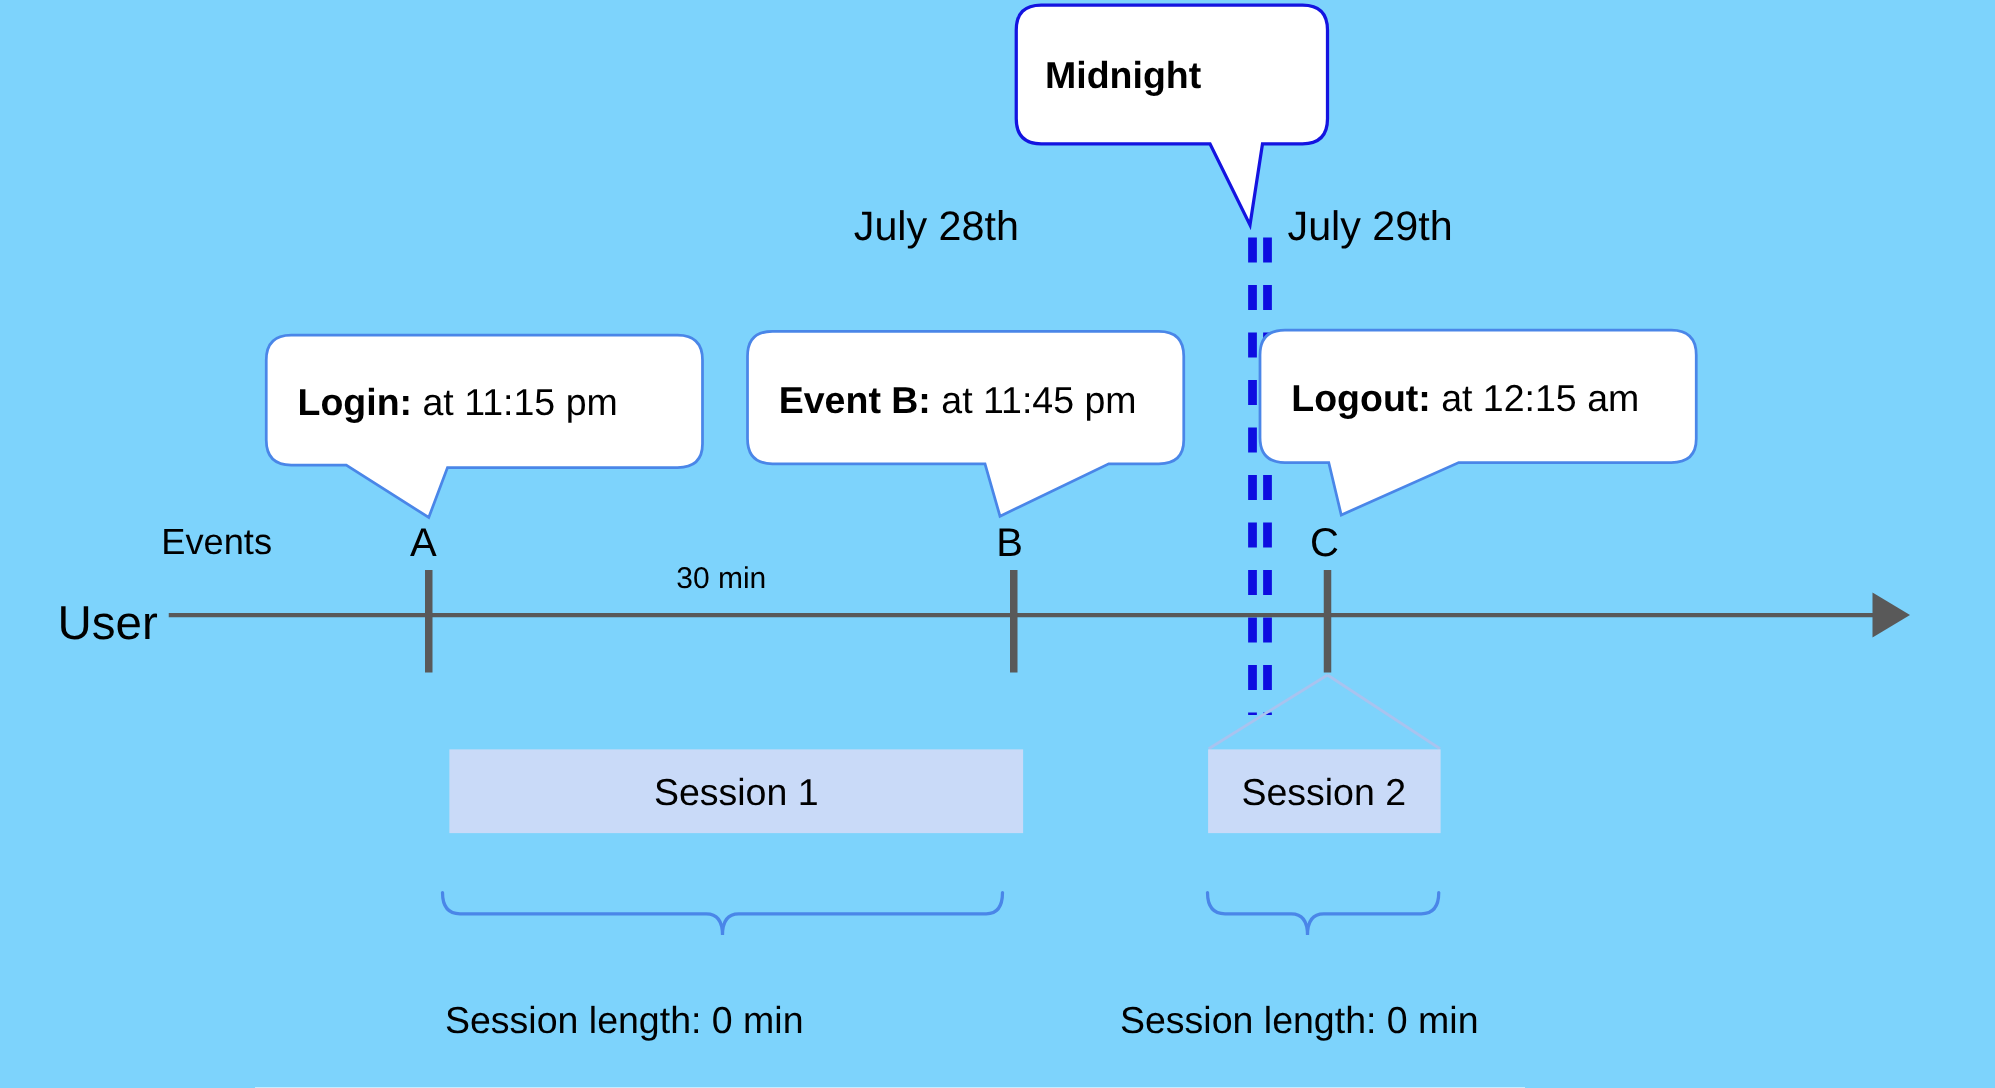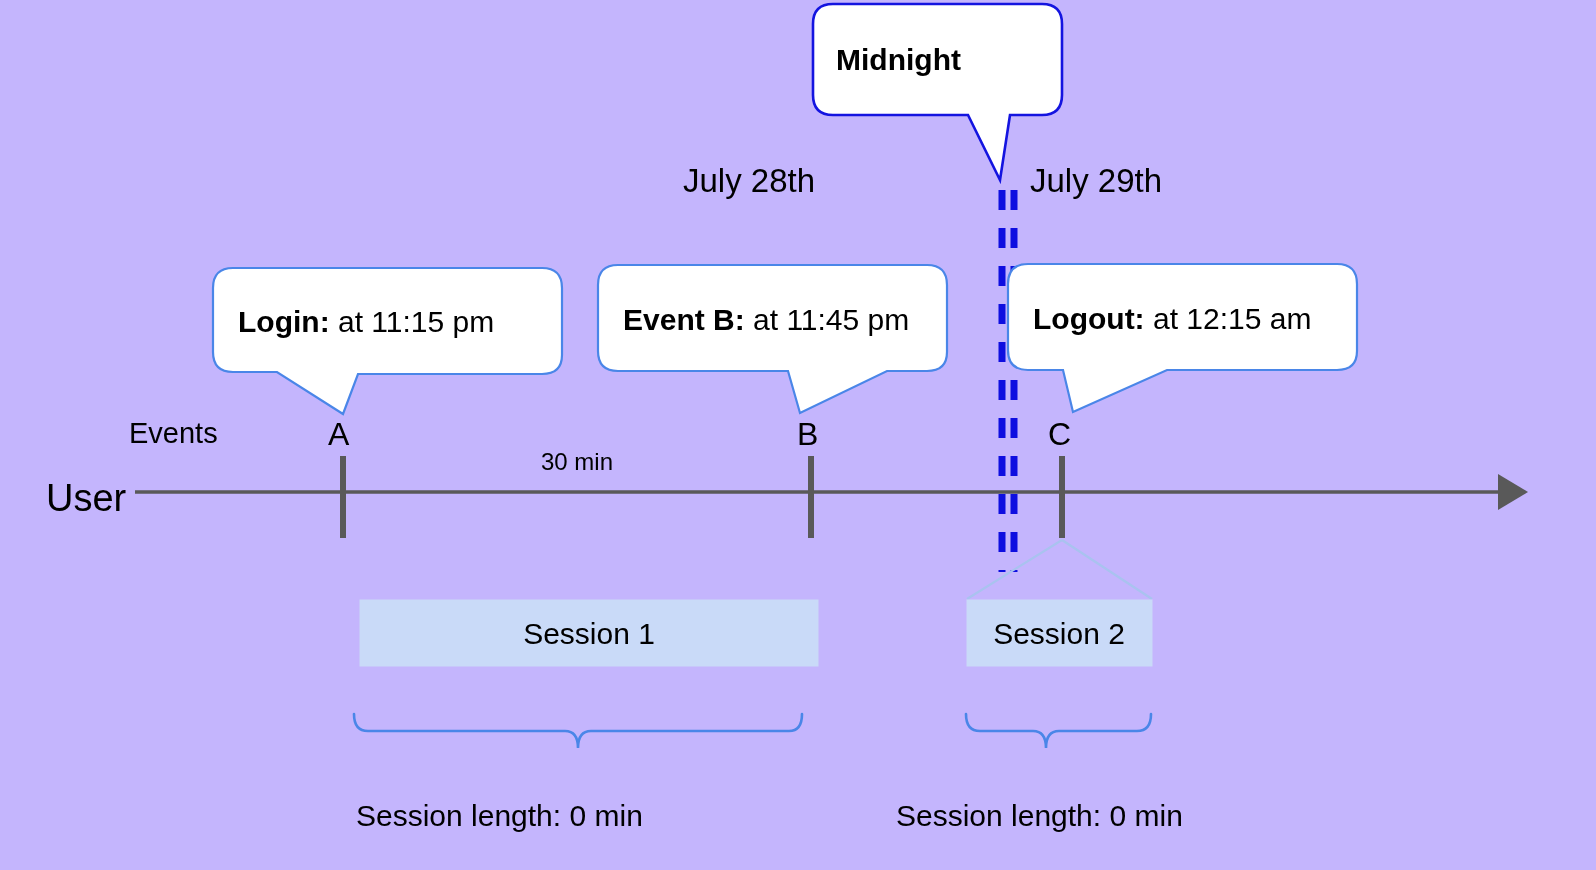--- a/index.html
+++ b/index.html
@@ -10,21 +10,21 @@
   body {
     width: 1596px;
     height: 870px;
     overflow: hidden;
     font-family: "Liberation Sans", sans-serif;
   }
   #stage {
     position: relative;
     width: 1596px;
     height: 870px;
-    background: #c4b5fd;
+    background: #7dd3fc;
   }
   svg#diagram {
     position: absolute;
     top: 0;
     left: 0;
     width: 1596px;
     height: 870px;
   }
   .txt {
     font-family: "Liberation Sans", sans-serif;

